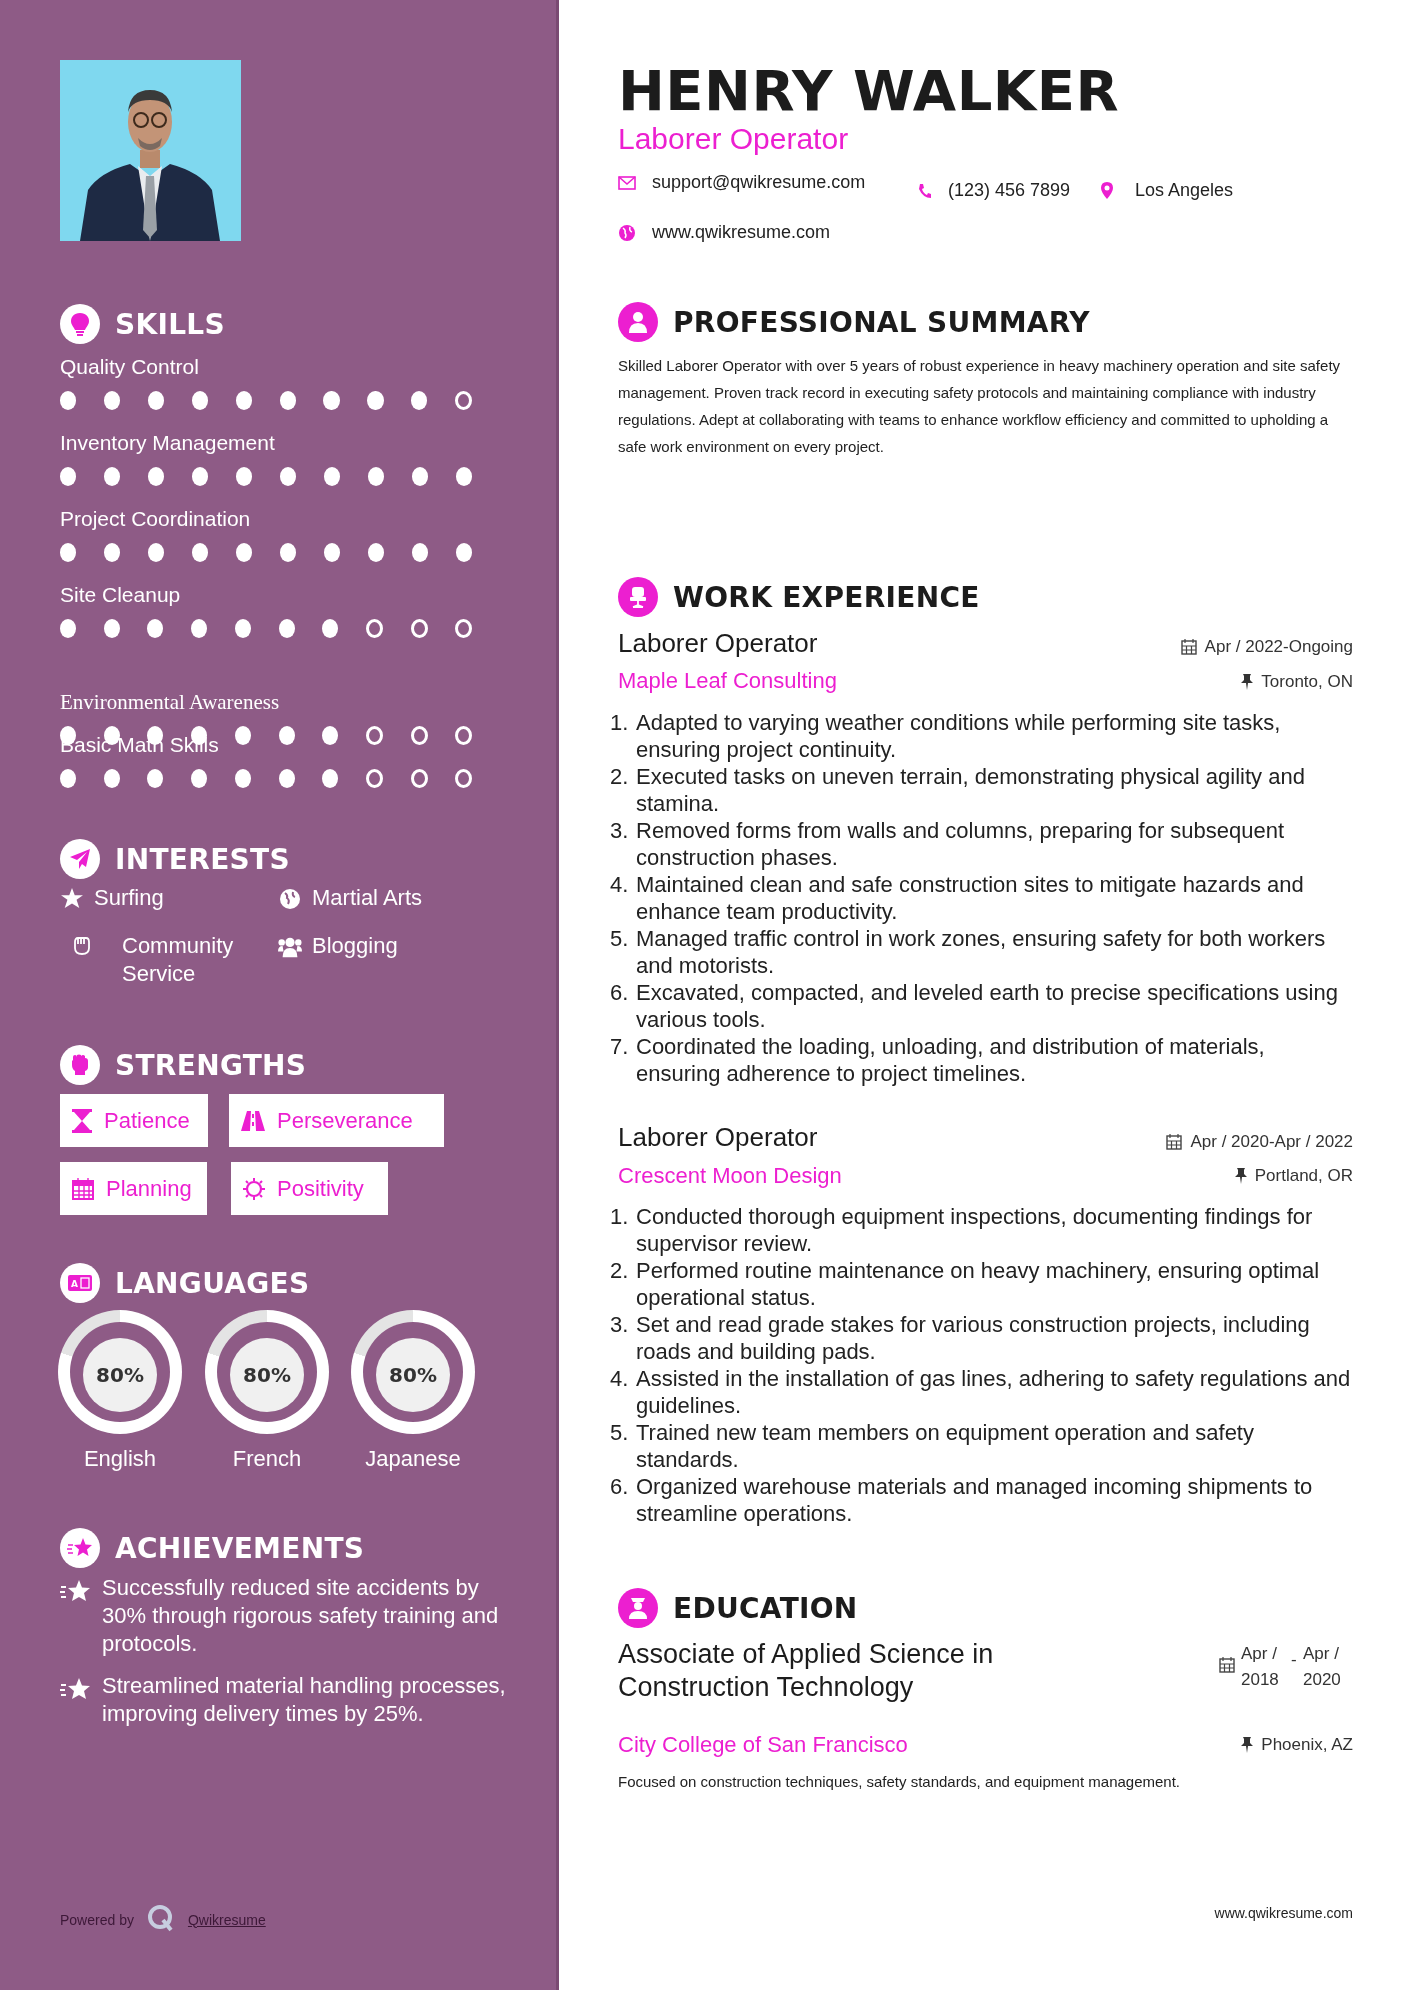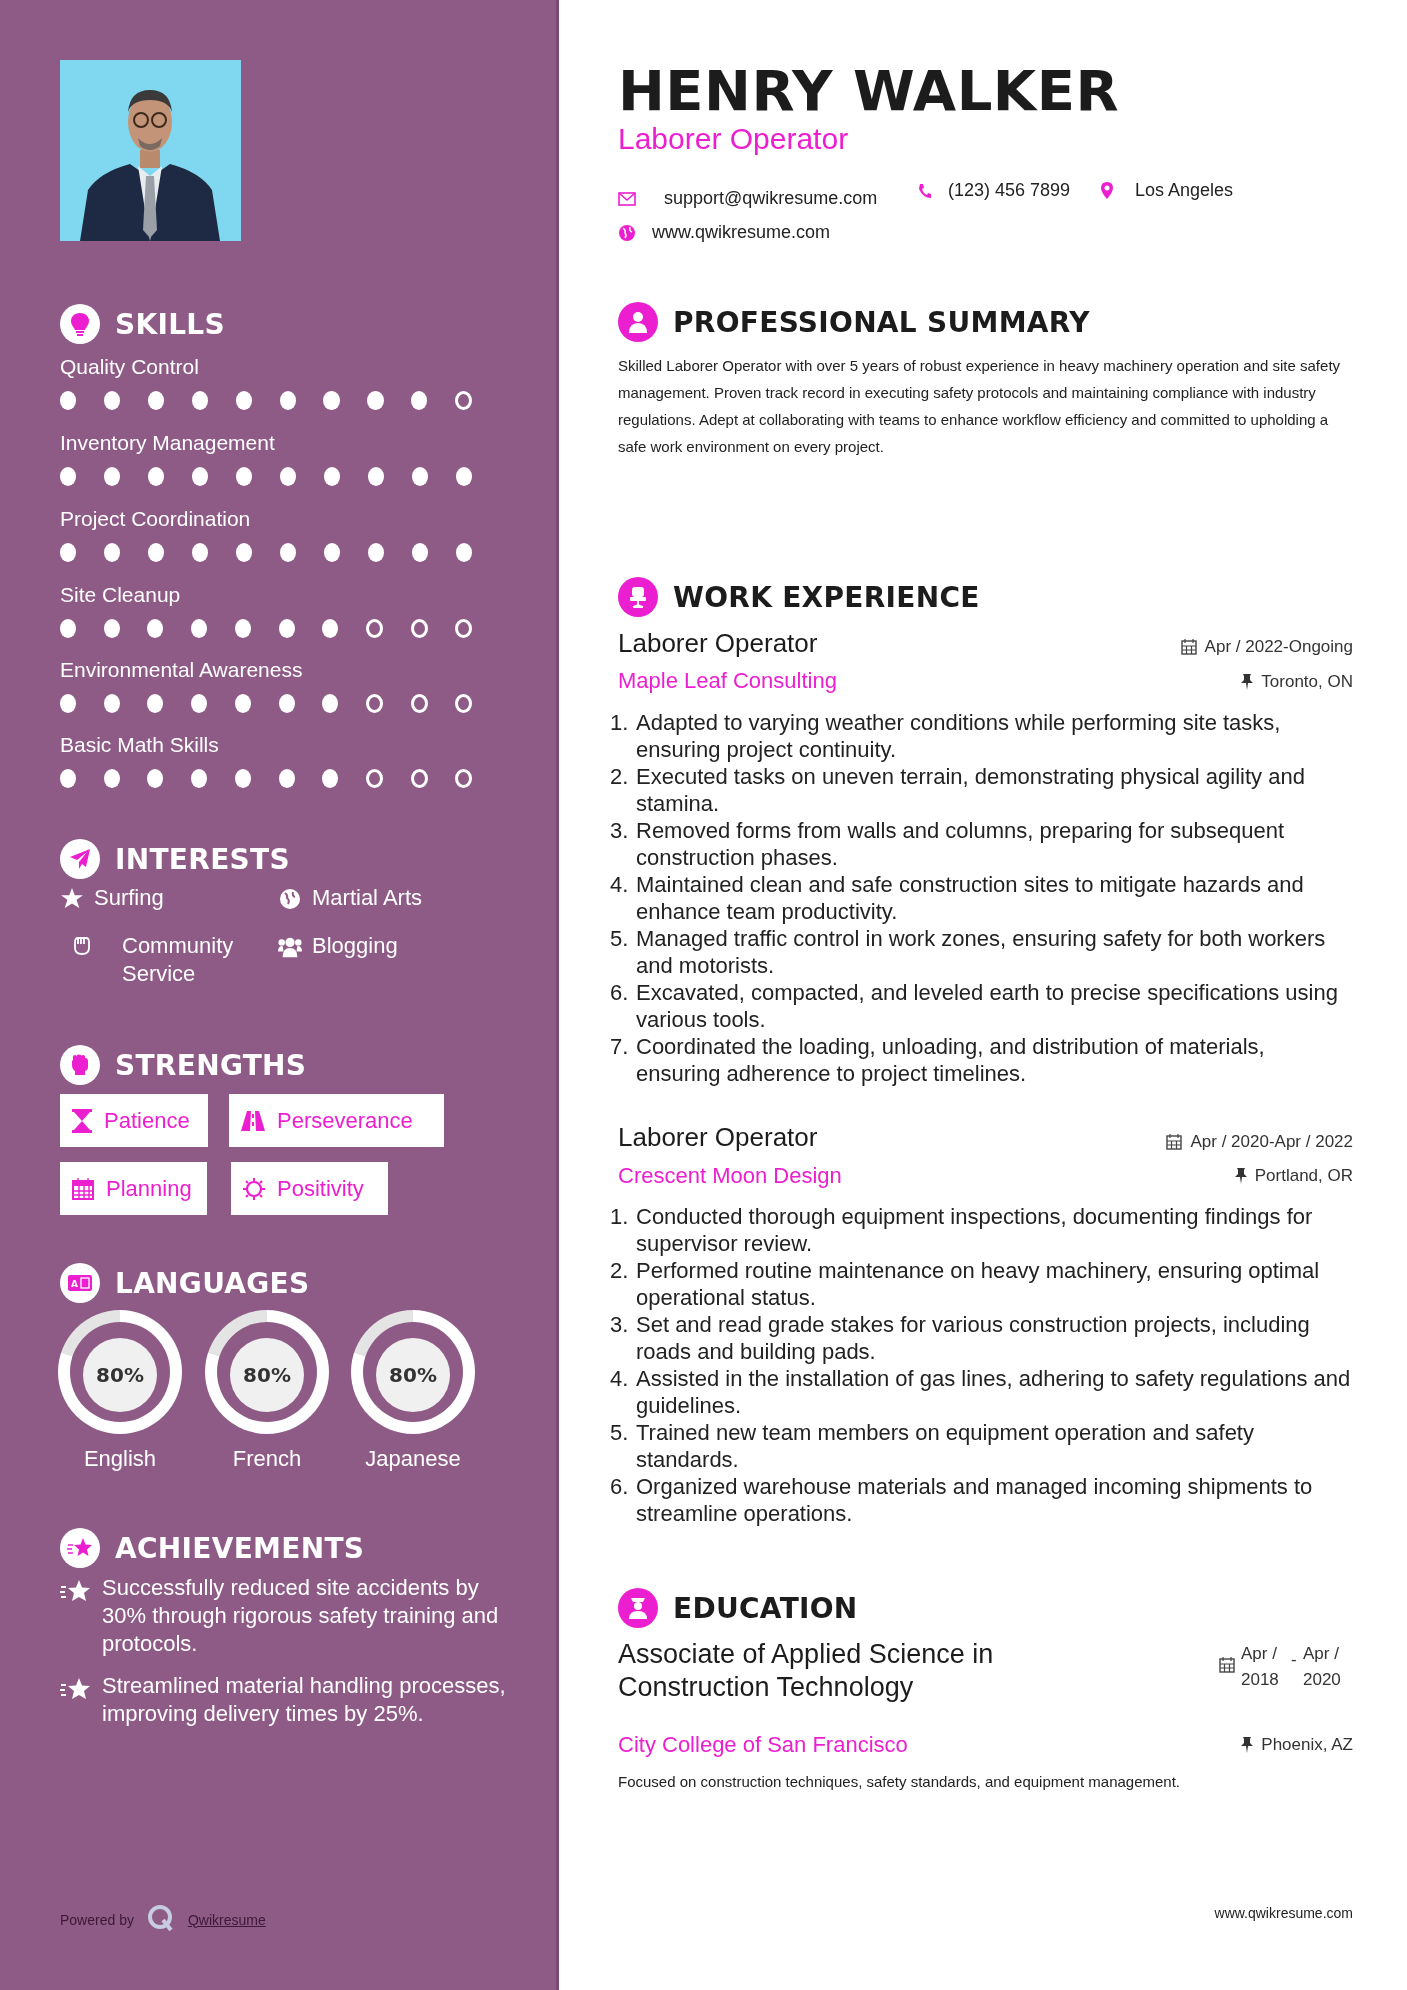--- a/index.html
+++ b/index.html
@@ -157,21 +157,21 @@
         <span class="dot"></span>
         <span class="dot"></span>
         <span class="dot"></span>
         <span class="dot"></span>
         <span class="dot"></span>
         <span class="dot empty"></span>
         <span class="dot empty"></span>
         <span class="dot empty"></span>
       </div>
   </div>
-  <div class="skill" style="top:656px;">
+  <div class="skill" style="top:688px;font-family:Liberation Serif, serif;">
     <div class="skill-name">Environmental Awareness</div>
     <div class="dots">
         <span class="dot"></span>
         <span class="dot"></span>
         <span class="dot"></span>
         <span class="dot"></span>
         <span class="dot"></span>
         <span class="dot"></span>
         <span class="dot"></span>
         <span class="dot empty"></span>
@@ -352,21 +352,21 @@
         </svg></span>
     <a>Qwikresume</a>
   </div>
 </div>
 <div class="sidebar-edge"></div>
 
 <div class="main">
   <div class="name">HENRY WALKER</div>
   <div class="title">Laborer Operator</div>
 
-  <div class="contact" style="left:0; top:188px;gap:12px;">
+  <div class="contact" style="left:0; top:172px;">
     <span class="ic">
         <svg width="18" height="14" viewBox="0 0 18 14">
           <rect x="1" y="1" width="16" height="12" fill="none" stroke="#ec1fd0" stroke-width="1.6"></rect>
           <path d="M1 1 L9 8 L17 1" fill="none" stroke="#ec1fd0" stroke-width="1.6"></path>
         </svg>
       </span>
     <span>support@qwikresume.com</span>
   </div>
   <div class="contact" style="left:300px; top:180px;">
     <span class="ic">

